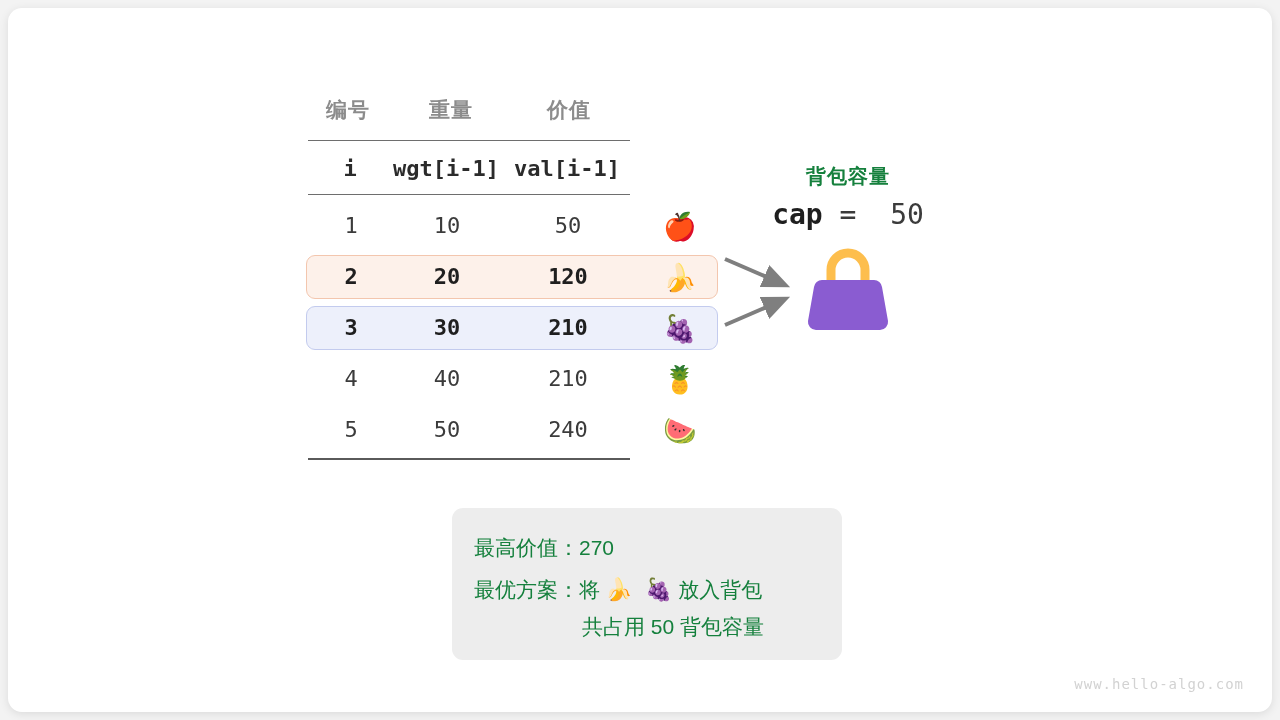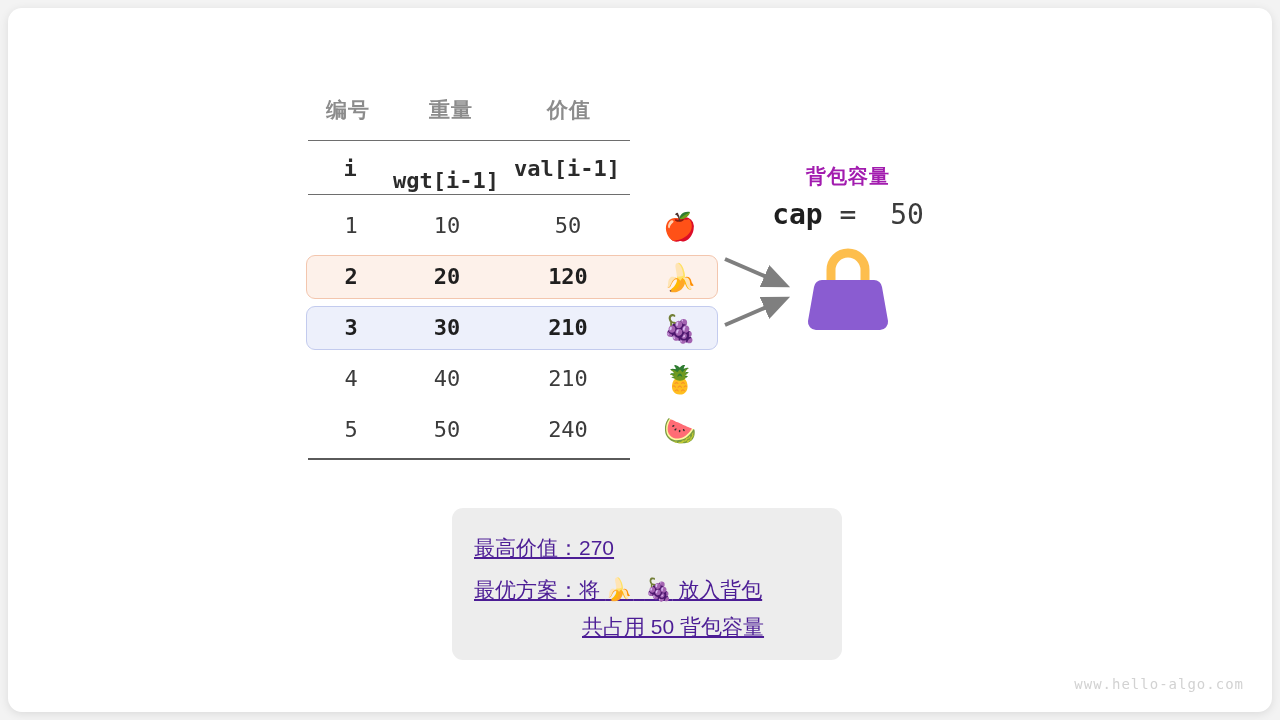--- a/index.html
+++ b/index.html
@@ -63,21 +63,21 @@
     font-weight: bold;
     color: #2b2b2b;
   }
   .code-cell {
     position: absolute;
     top: 5px;
     text-align: center;
     white-space: pre;
   }
   .cc-0 { left: 6px;   width: 72px; }
-  .cc-1 { left: 78px;  width: 120px; margin-top: 12px; }
+  .cc-1 { left: 78px;  width: 120px; }
   .cc-2 { left: 196px; width: 126px; }
 
   .data-row {
     position: absolute;
     left: -2px;
     width: 412px;
     height: 44px;
     box-sizing: border-box;
     border-radius: 9px;
     border: 1.5px solid transparent;
@@ -106,21 +106,21 @@
   .data-row.hl-blue  { background: #edf0fb; border-color: #c3cbee; }
 
   
   #cap-label {
     position: absolute;
     left: 740px; top: 155px;
     width: 200px;
     text-align: center;
     font-size: 20px;
     font-weight: bold;
-    color: #a21caf;
+    color: #15803d;
     letter-spacing: 1px;
   }
   #cap-expr {
     position: absolute;
     left: 740px; top: 190px;
     width: 200px;
     text-align: center;
     font-size: 28px;
     color: #3b3b3b;
     white-space: pre;
@@ -134,23 +134,22 @@
     position: absolute;
     left: 444px; top: 500px;
     width: 390px; height: 152px;
     background: #ededed;
     border-radius: 11px;
   }
   .res-line {
     position: absolute;
     left: 22px;
     font-size: 21px;
-    color: #4c1d95;
+    color: #15803d;
     white-space: pre;
-    text-decoration: underline;
   }
   #res-line-1 { top: 26px; }
   #res-line-2 { top: 68px; }
   #res-line-3 { top: 105px; left: 130px; }
   .res-emoji { font-size: 22px; }
 
   #watermark {
     position: absolute;
     right: 28px; bottom: 20px;
     font-size: 14px;

